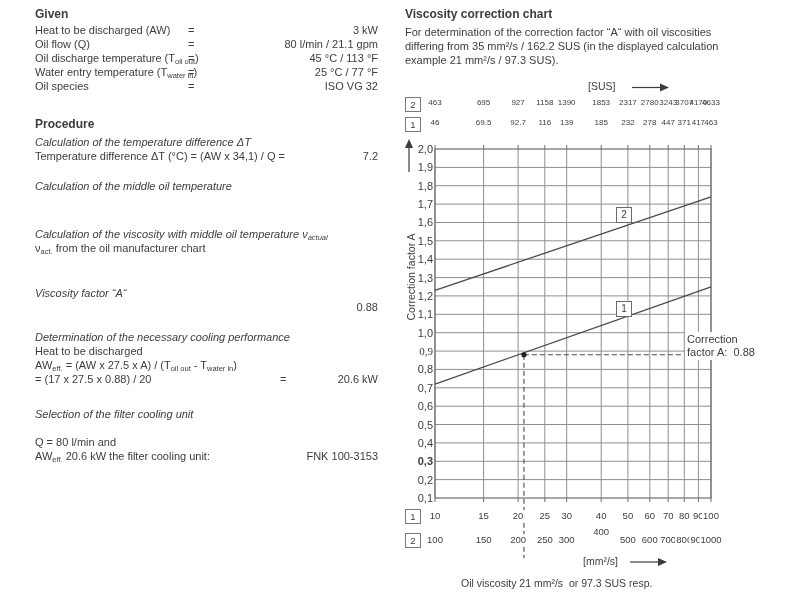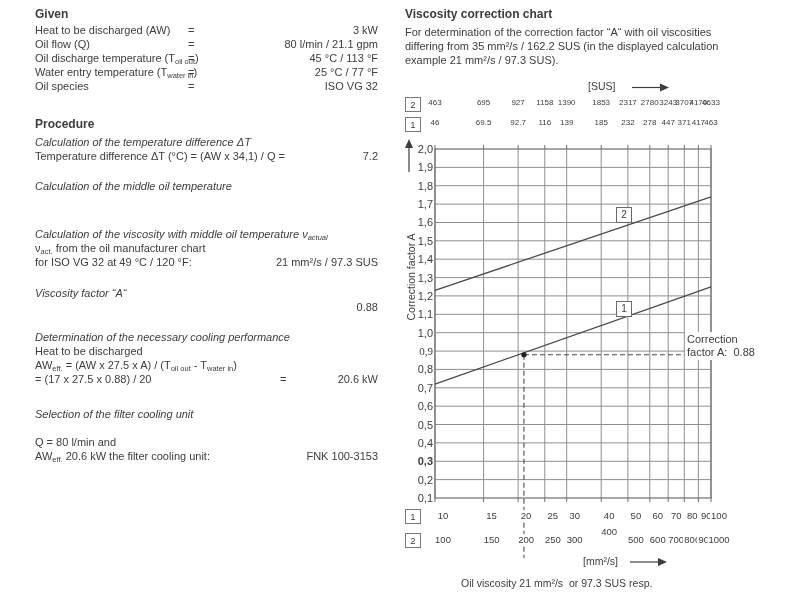--- a/index.html
+++ b/index.html
@@ -8,21 +8,21 @@
   .abs{position:absolute;}
   .h{position:absolute;font-size:12px;font-weight:bold;}
   .line{position:absolute;font-size:11px;height:14px;width:343px;white-space:nowrap;}
   .it{font-style:italic;}
   .sb{font-size:7.5px;vertical-align:-2px;}
   .val{position:absolute;right:0;top:0;}
   .mid{position:absolute;left:245px;top:0;}
   .leftcol{position:absolute;left:35px;top:0;width:343px;height:600px;}
   .desc{position:absolute;font-size:11px;line-height:14px;white-space:pre-line;width:385px;}
   .ylab{position:absolute;width:30px;text-align:right;font-size:11px;}
-  .xlab{position:absolute;transform:translateX(-50%);font-size:9.5px;background:#fff;padding:0 1px;margin-left:8px;}
+  .xlab{position:absolute;transform:translateX(-50%);font-size:9.5px;background:#fff;padding:0 1px;}
   .suslab{position:absolute;transform:translateX(-50%);font-size:8px;}
   .scalebox{position:absolute;width:14px;height:13px;border:1px solid #7a7a7a;background:#fff;
             font-size:9.5px;text-align:center;line-height:13px;}
   .serbox{position:absolute;width:14px;height:14px;border:1px solid #6a6a6a;background:#fff;
           font-size:10px;text-align:center;line-height:14px;}
   .anno{position:absolute;background:#fff;font-size:11px;line-height:13px;white-space:pre;padding:1px 2px;}
   .unitlab{position:absolute;font-size:10.5px;}
   .ytitle{position:absolute;font-size:10.5px;white-space:nowrap;transform:translate(-50%,-50%) rotate(-90deg);}
   .caption{position:absolute;font-size:10.5px;white-space:pre;}
   svg{position:absolute;left:0;top:0;}
@@ -70,24 +70,20 @@
       <span class="val">7.2</span>
     </div>
 
     <div class="line it" style="top:180px">Calculation of the middle oil temperature</div>
 
     <div class="line" style="top:242px">
       <span>ν</span><span class="sb">act.</span><span> from the oil manufacturer chart</span>
     </div>
     <div class="line it" style="top:228px">
       <span>Calculation of the viscosity with middle oil temperature ν</span><span class="sb">actual</span>
-    </div>
-    <div class="line" style="top:256px">
-      <span>for ISO VG 32 at 49 °C / 120 °F:</span>
-      <span class="val">21 mm²/s / 97.3 SUS</span>
     </div>
 
     <div class="line it" style="top:287px">Viscosity factor “A“</div>
     <div class="line" style="top:301px">
       <span class="val">0.88</span>
     </div>
 
     <div class="line it" style="top:331px">Determination of the necessary cooling performance</div>
     <div class="line" style="top:345px">Heat to be discharged</div>
     <div class="line" style="top:359px">

